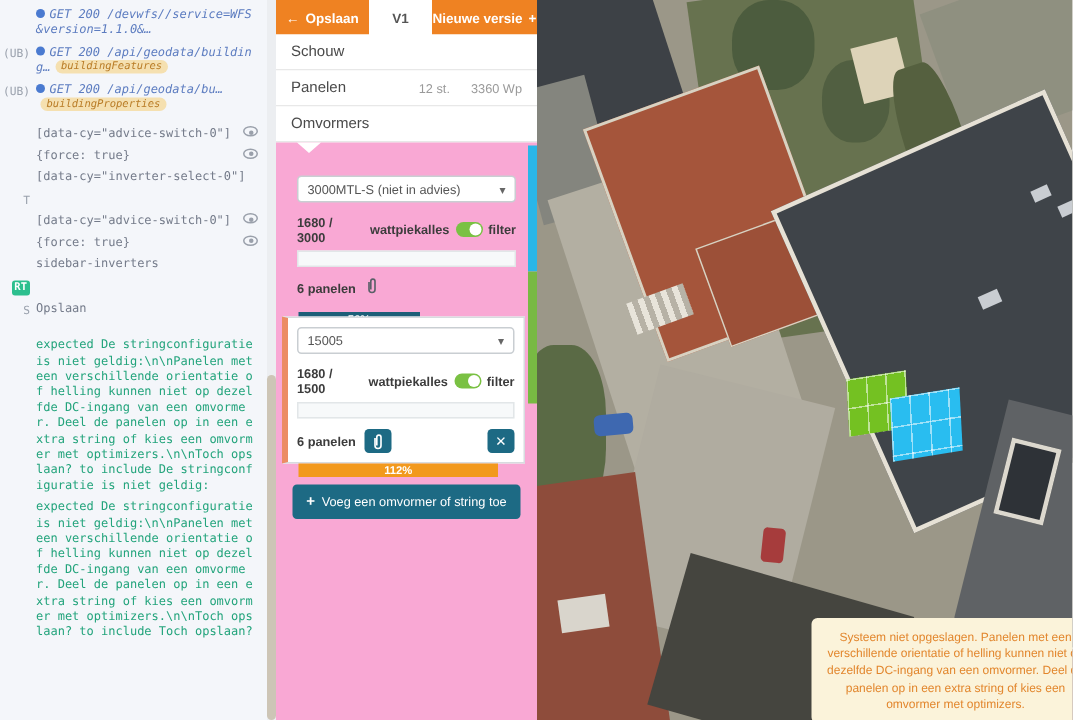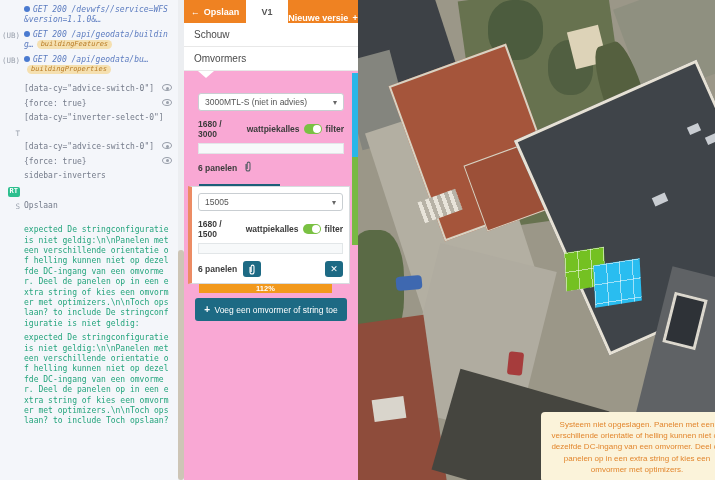--- a/index.html
+++ b/index.html
@@ -26,21 +26,21 @@
   .eye { display:inline-block; width:10px; height:7px; border:1px solid #9aa0ab; border-radius:50%; position:relative; margin-left:4px; flex:none; }
   .eye:after { content:""; position:absolute; left:3px; top:1.5px; width:3px; height:3px; border-radius:50%; background:#9aa0ab; }
   .scrollbar { position:absolute; right:0; top:0; width:6px; height:480px; background:#eceef1; }
   .scrollthumb { position:absolute; right:0; top:52%; width:6px; height:48%; background:#cdc5b6; border-radius:3px; }
 
   
   .sidebar { width:174px; height:480px; background:#fff; display:flex; flex-direction:column; flex:none; position:relative; }
   .sb-header { display:flex; height:23px; flex:none; font-size:9px; font-weight:bold; }
   .sb-back, .sb-new { background:#ef8222; color:#fff; display:flex; align-items:center; justify-content:center; gap:4px; cursor:pointer; }
   .sb-back { width:62px; }
-  .sb-new { flex:1;align-items:flex-end; }
+  .sb-new { flex:1; }
   .sb-vtab { width:42px; background:#fff; color:#555; display:flex; align-items:center; justify-content:center; }
   .sb-row { height:24px; border-bottom:1px solid #e8e8e8; display:flex; align-items:center; padding:0 10px; font-size:10px; color:#4a4a4a; background:#fff; flex:none; }
   .sb-row .rlabel { flex:1; }
   .sb-row .rval { color:#9a9a9a; font-size:8.5px; margin-left:14px; }
   .panelarea { flex:1; background:#f9a8d4; position:relative; padding-top:10px; }
   .notch { position:absolute; top:0; left:14px; width:0; height:0; border-left:8px solid transparent; border-right:8px solid transparent; border-top:7px solid #ffffff; }
   .edgebar { position:absolute; right:0; width:6px; }
   .edgebar.c1 { top:2px; height:84px; background:#2ab6e8; }
   .edgebar.c2 { top:86px; height:88px; background:#78b943; }
 
@@ -168,20 +168,25 @@
         <span>V1</span>
       </div>
       <div class="sb-new">
         <span>Nieuwe versie</span>
         <span>+</span>
       </div>
     </div>
 
     <div class="sb-row">
       <span class="rlabel">Schouw</span>
+    </div>
+    <div class="sb-row">
+      <span class="rlabel">Panelen</span>
+      <span class="rval">12 st.</span>
+      <span class="rval">3360 Wp</span>
     </div>
     <div class="sb-row">
       <span class="rlabel">Omvormers</span>
     </div>
 
     <div class="panelarea">
       <div class="notch"></div>
       <div class="edgebar c1"></div>
       <div class="edgebar c2"></div>
 

